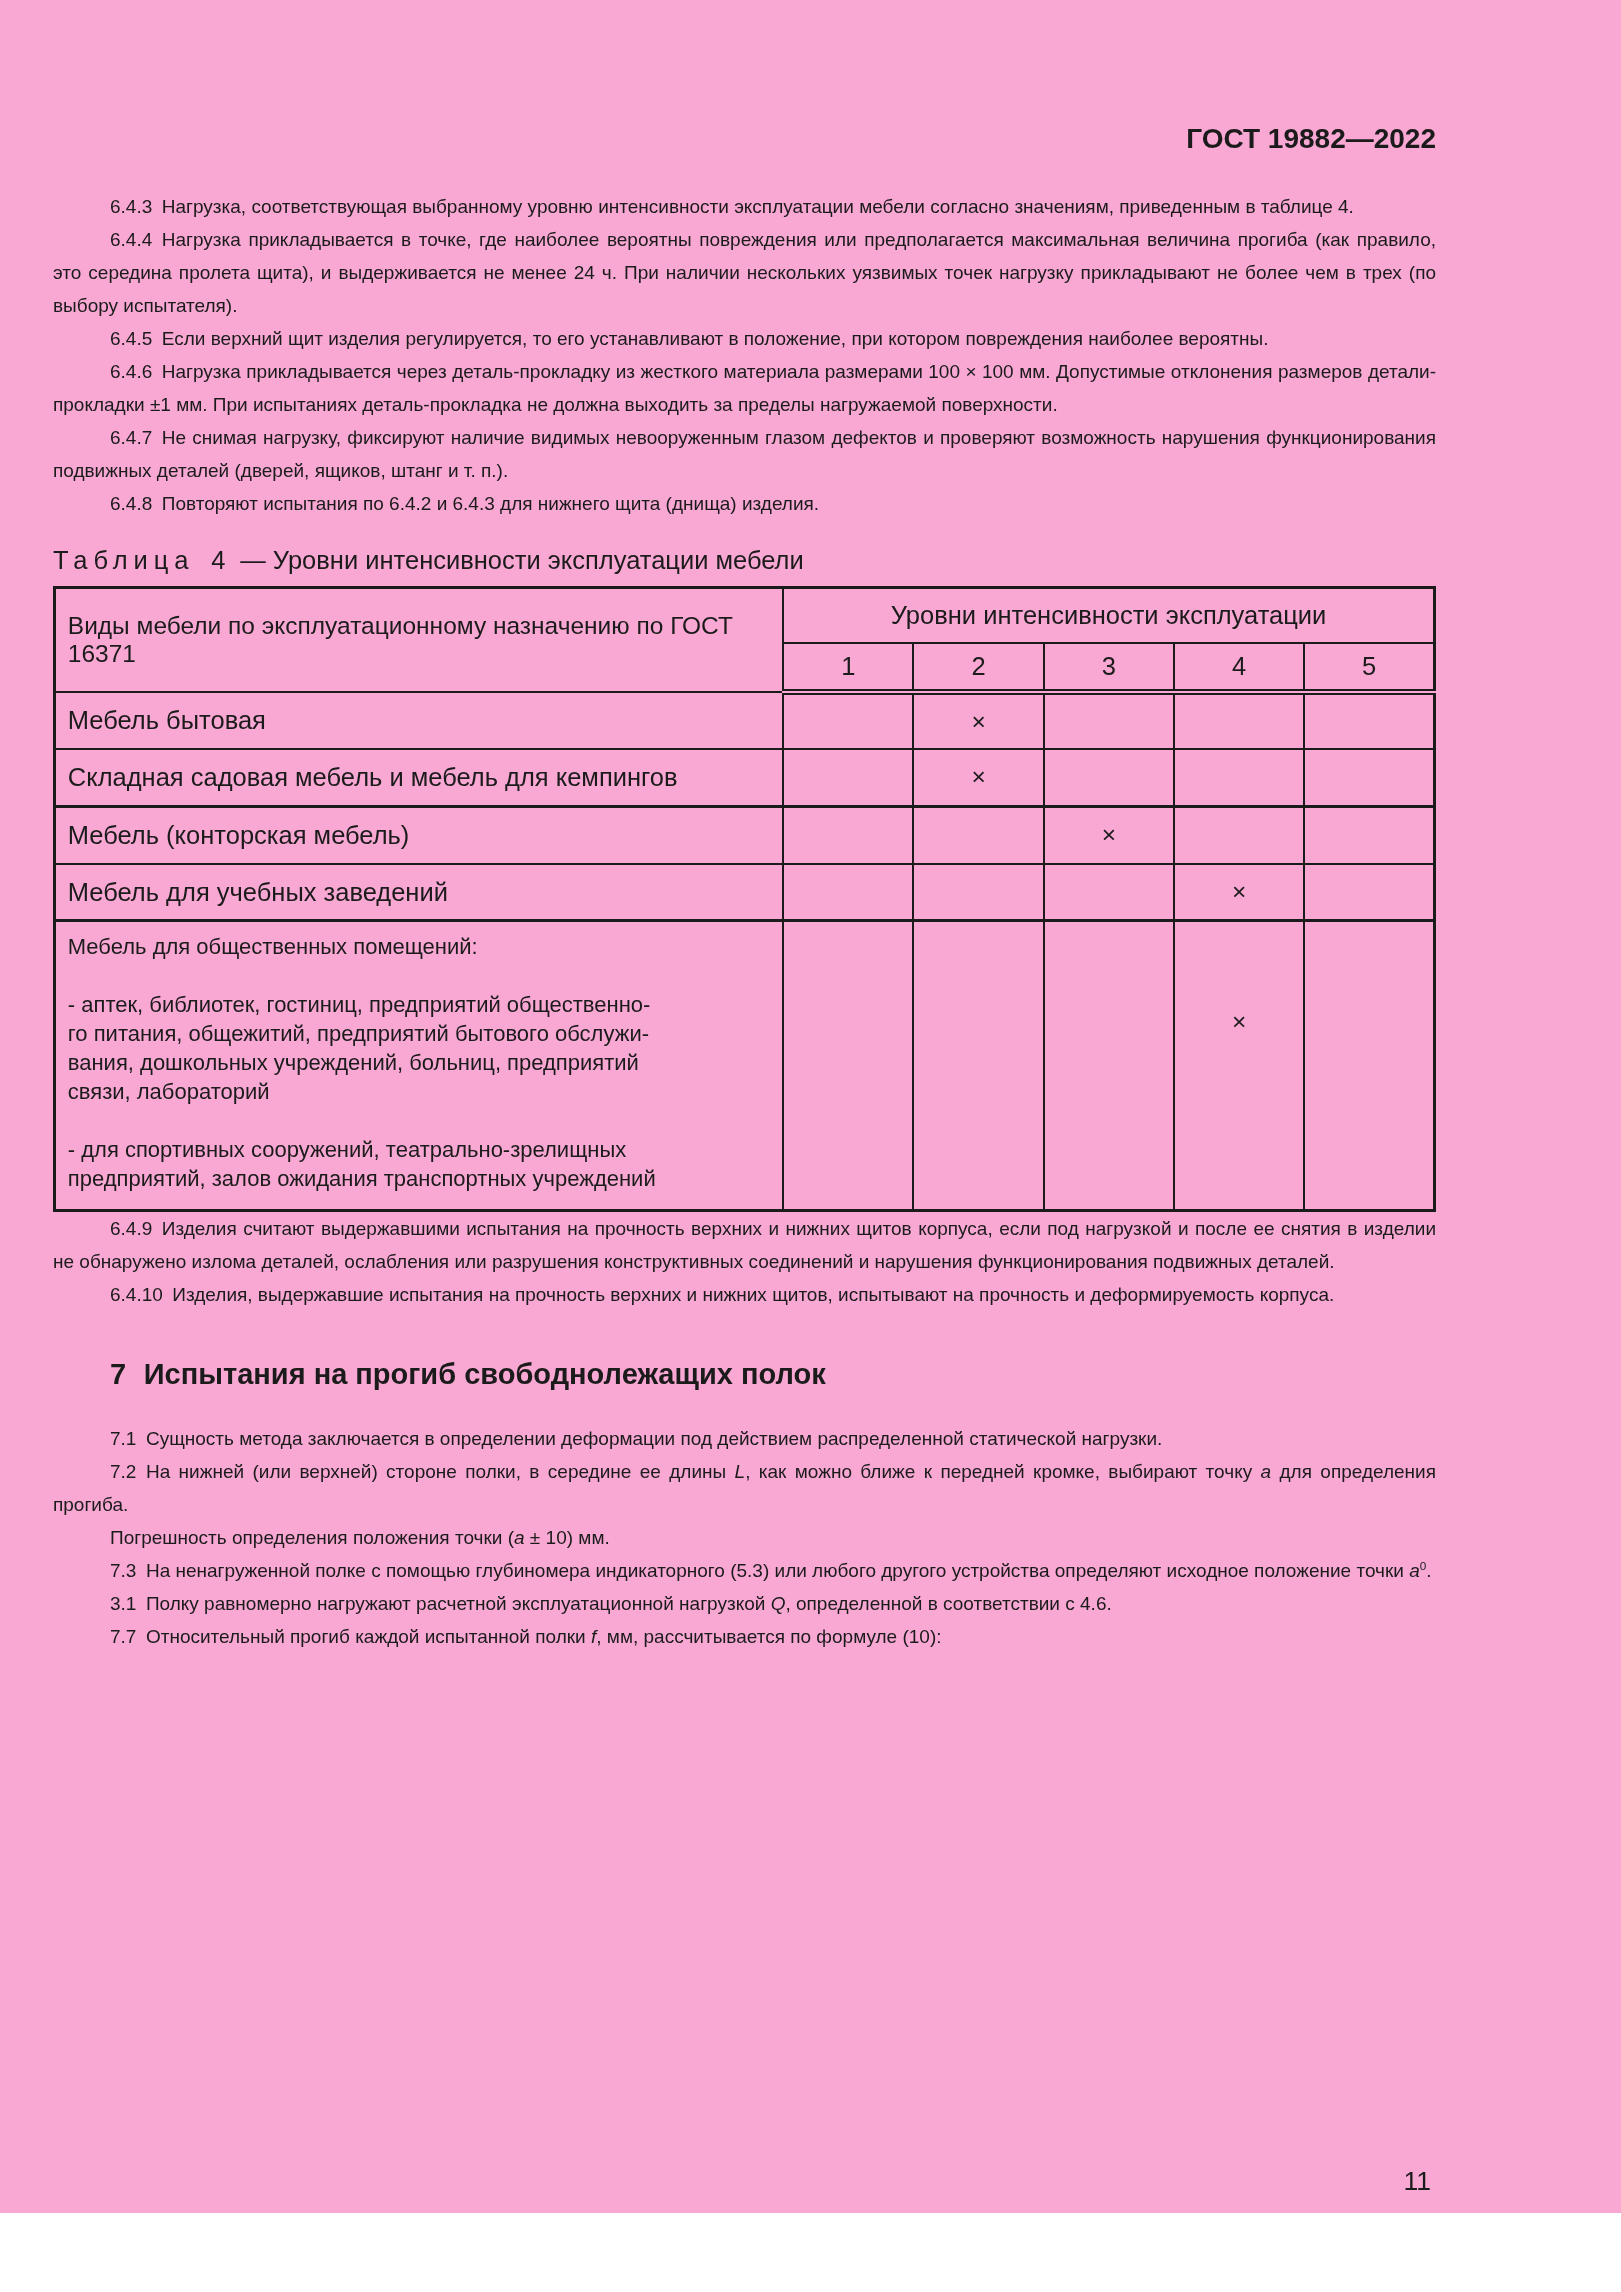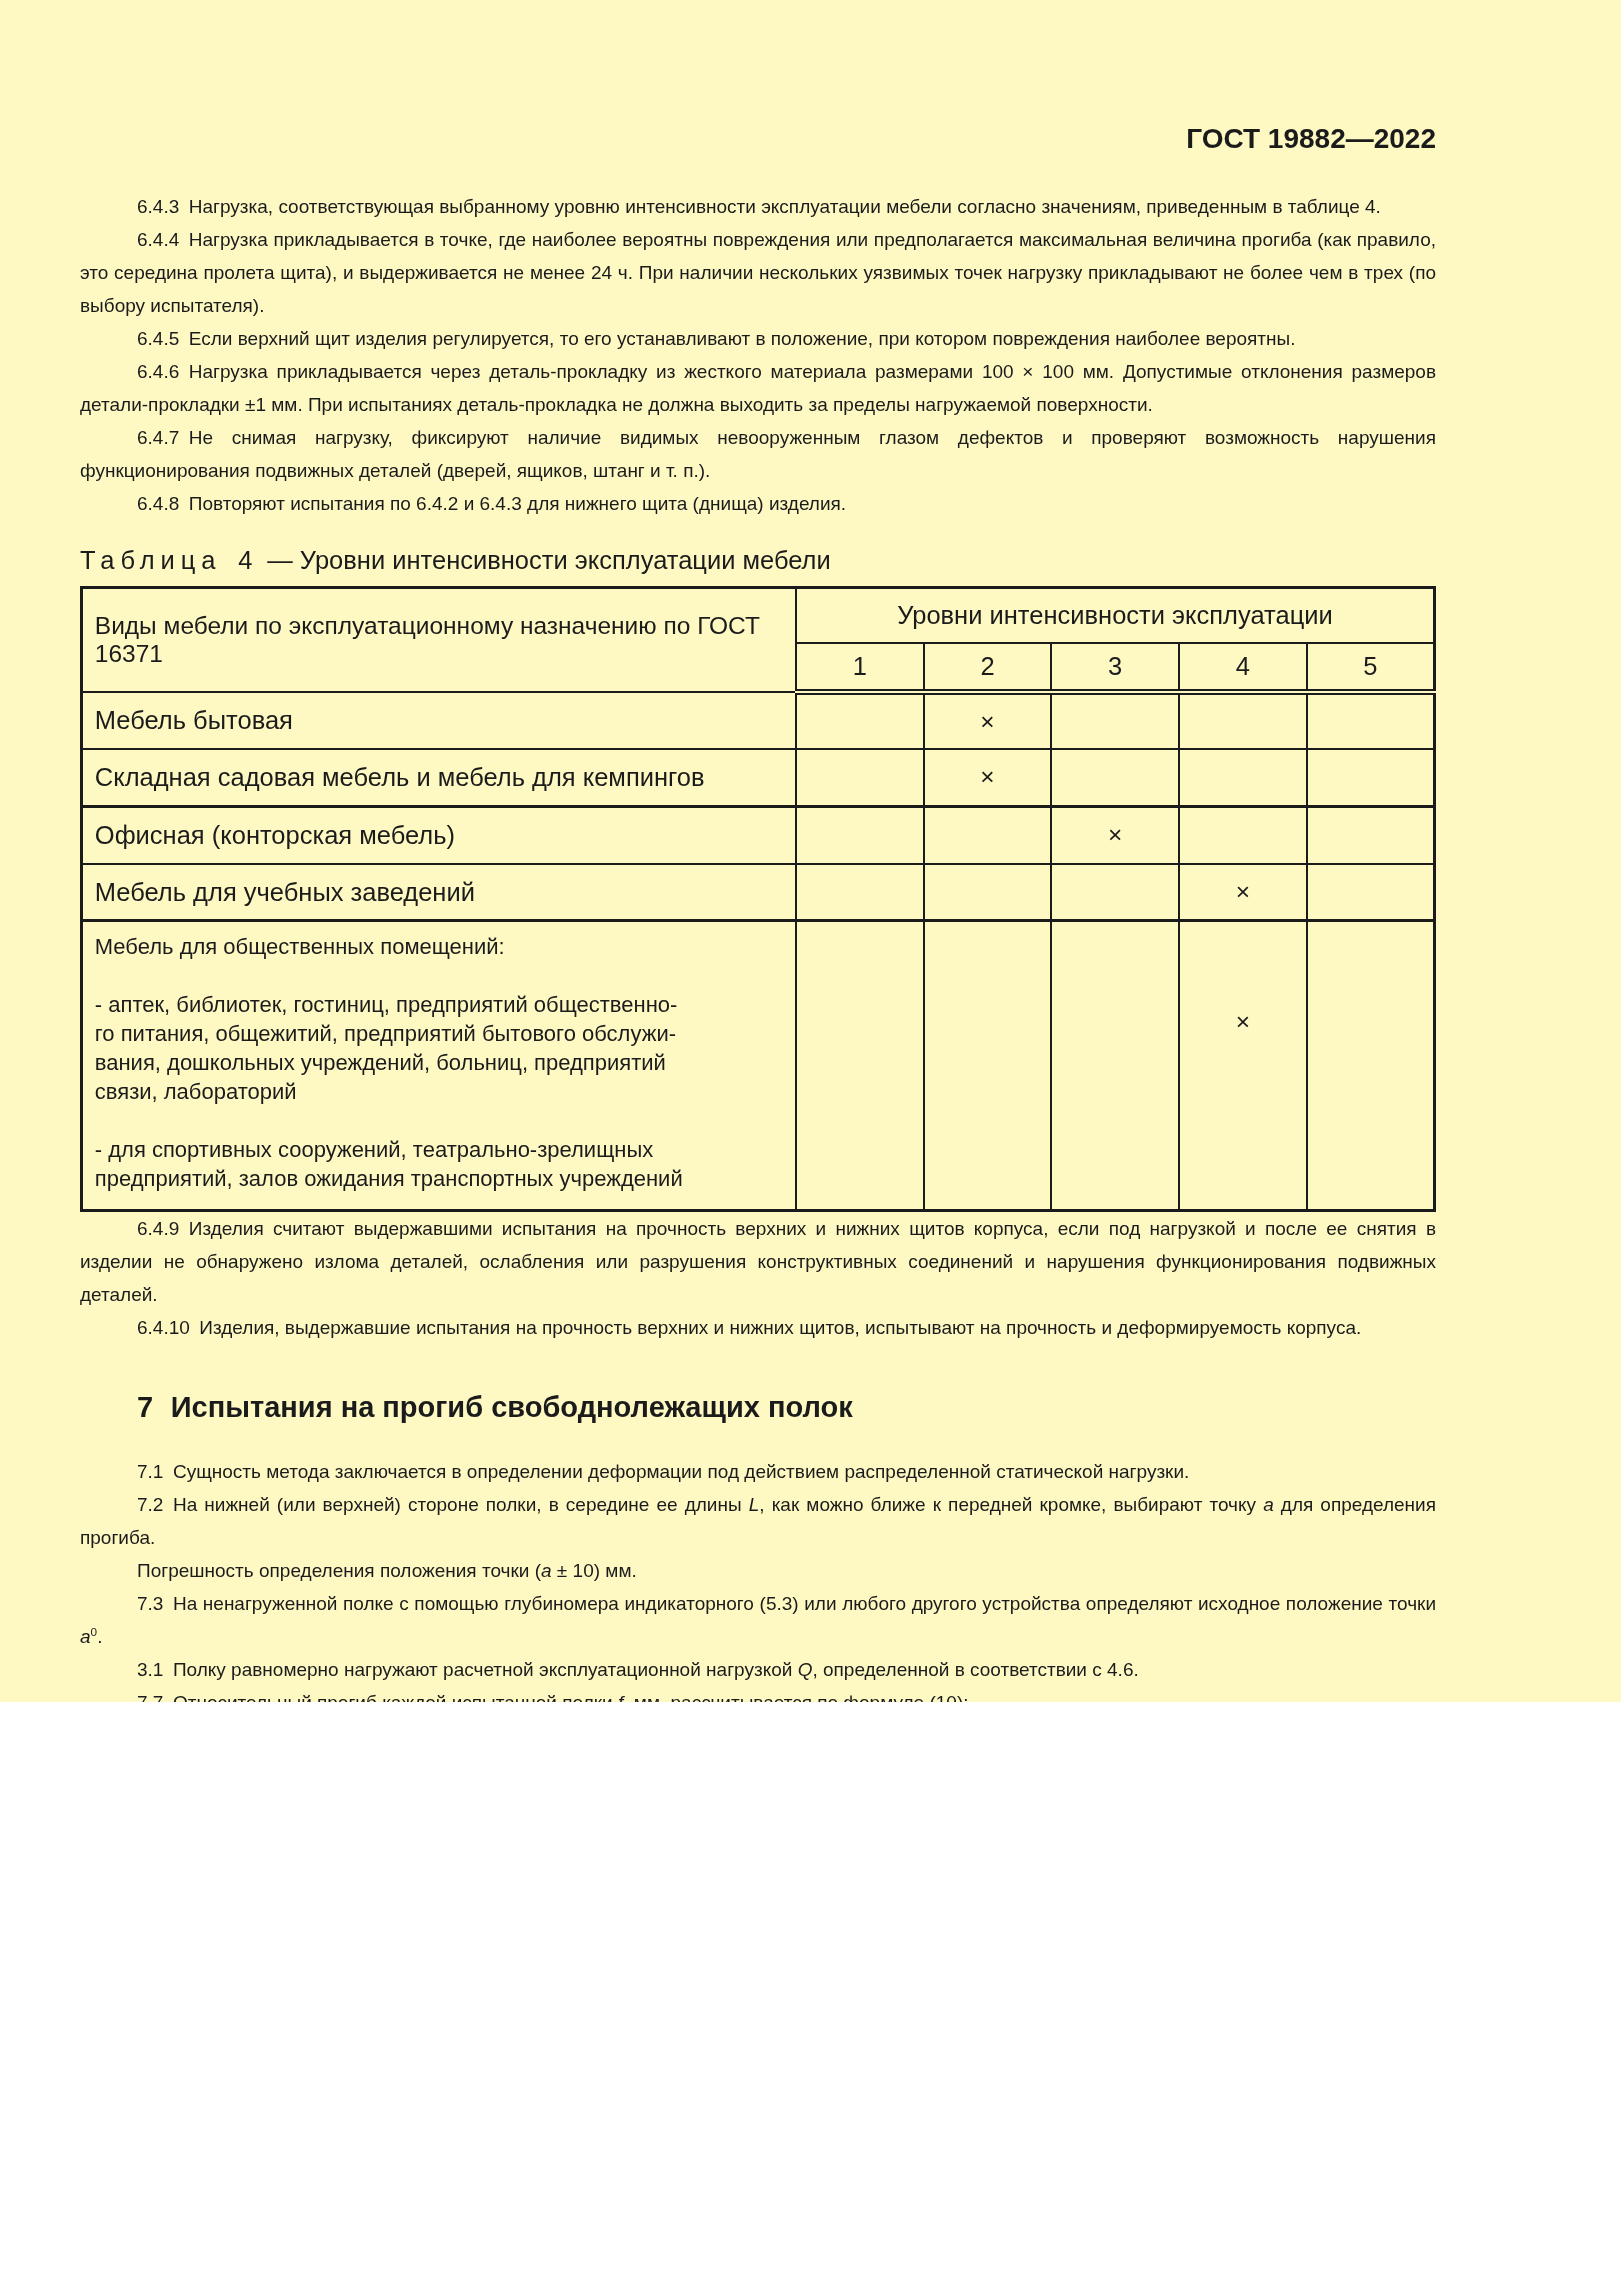--- a/index.html
+++ b/index.html
@@ -1,21 +1,21 @@
 <!DOCTYPE html>
 <html><head>
 <meta charset="utf-8">
 <style>
   html, body { margin: 0; padding: 0; background: #ffffff; }
   .page {
-    width: 1621px; height: 1702px;
-    background: #fef9c3;
+    width: 1621px; height: 2213px;
+    background: #f9a8d4;
     position: relative;
     box-sizing: border-box;
-    padding: 123px 185px 0 80px;
+    padding: 123px 185px 0 53px;
     font-family: "Liberation Sans", sans-serif;
     color: #1b1b1b;
   }
   .doc-code {
     text-align: right;
     font-weight: bold;
     font-size: 28px;
     margin-bottom: 35px;
   }
   .para {
@@ -128,21 +128,21 @@
       </tr>
       <tr class="r row-thick">
         <td class="lbl">Складная садовая мебель и мебель для кемпингов</td>
         <td class="mk"></td>
         <td class="mk">×</td>
         <td class="mk"></td>
         <td class="mk"></td>
         <td class="mk"></td>
       </tr>
       <tr class="r">
-        <td class="lbl">Офисная (конторская мебель)</td>
+        <td class="lbl">Мебель (конторская мебель)</td>
         <td class="mk"></td>
         <td class="mk"></td>
         <td class="mk">×</td>
         <td class="mk"></td>
         <td class="mk"></td>
       </tr>
       <tr class="r row-thick">
         <td class="lbl">Мебель для учебных заведений</td>
         <td class="mk"></td>
         <td class="mk"></td>

